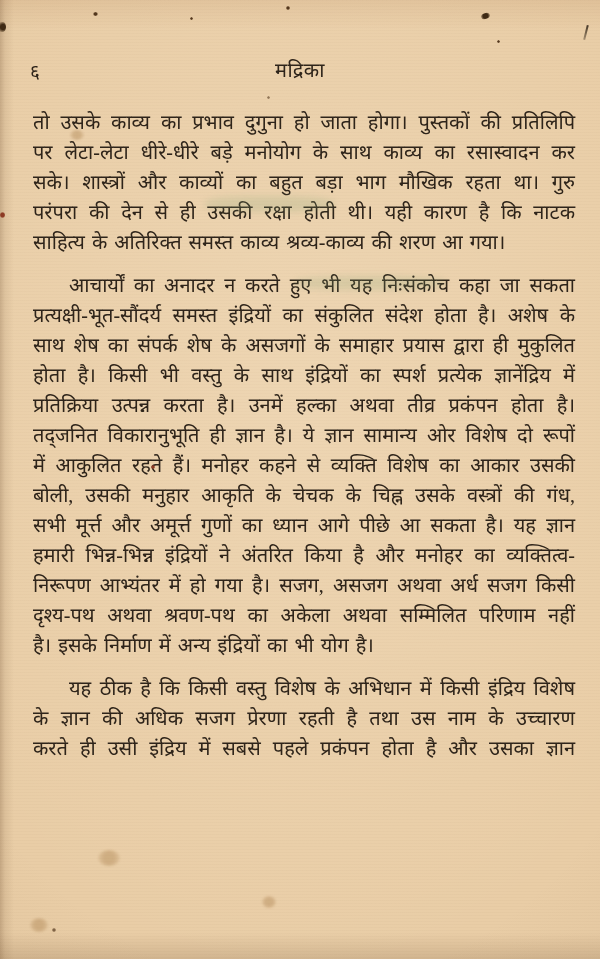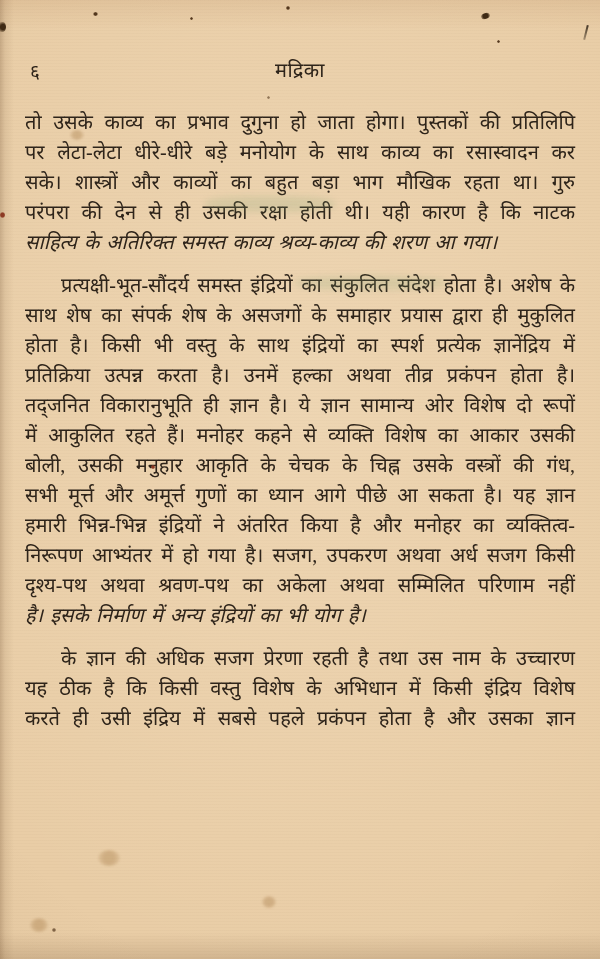--- a/index.html
+++ b/index.html
@@ -36,22 +36,23 @@
     font-size:20px;line-height:30px;
     word-spacing:2px;
   }
   .para{margin:0;}
   .para.indent{margin-top:13px;}
   .para.indent .line:first-child{text-indent:36px;}
   .line{
     text-align:justify;
     text-align-last:justify;
     white-space:normal;
+    margin-left:8px;
   }
-  .line.last{text-align-last:left;font-style:italic;}
+  .line.last{text-align-last:left;}
   
   .stain{position:absolute;pointer-events:none;}
   .s-dot{border-radius:50%;background:radial-gradient(circle,#53371d 0 40%,rgba(83,55,29,0.45) 70%,rgba(0,0,0,0) 100%);}
   .s-blob{border-radius:50%;background:radial-gradient(circle,#3f2a14 0 45%,rgba(63,42,20,0.5) 75%,rgba(0,0,0,0) 100%);}
   .s-faint{border-radius:50%;background:radial-gradient(circle,rgba(150,103,48,0.30) 0 40%,rgba(150,103,48,0.14) 70%,rgba(0,0,0,0) 100%);filter:blur(1px);}
   .s-ghost{border-radius:40%;background:rgba(137,164,116,0.20);filter:blur(3px);}
   .s-stroke{background:linear-gradient(180deg,rgba(40,28,16,0.85),rgba(40,28,16,0.35));}
   .s-red{border-radius:50%;background:radial-gradient(circle,#8d3a24 0 45%,rgba(141,58,36,0.4) 75%,rgba(0,0,0,0) 100%);}
 </style>
 </head>
@@ -66,36 +67,37 @@
 
   <main class="text-block">
       <div class="para">
         <div class="line">तो उसके काव्य का प्रभाव दुगुना हो जाता होगा। पुस्तकों की प्रतिलिपि</div>
         <div class="line">पर लेटा-लेटा धीरे-धीरे बड़े मनोयोग के साथ काव्य का रसास्वादन कर</div>
         <div class="line">सके। शास्त्रों और काव्यों का बहुत बड़ा भाग मौखिक रहता था। गुरु</div>
         <div class="line">परंपरा की देन से ही उसकी रक्षा होती थी। यही कारण है कि नाटक</div>
         <div class="line last">साहित्य के अतिरिक्त समस्त काव्य श्रव्य-काव्य की शरण आ गया।</div>
       </div>
       <div class="para indent">
+        <div class="line">आचार्यों का अनादर न करते हुए भी यह निःसंकोच कहा जा सकता</div>
         <div class="line">प्रत्यक्षी-भूत-सौंदर्य समस्त इंद्रियों का संकुलित संदेश होता है। अशेष के</div>
         <div class="line">साथ शेष का संपर्क शेष के असजगों के समाहार प्रयास द्वारा ही मुकुलित</div>
         <div class="line">होता है। किसी भी वस्तु के साथ इंद्रियों का स्पर्श प्रत्येक ज्ञानेंद्रिय में</div>
         <div class="line">प्रतिक्रिया उत्पन्न करता है। उनमें हल्का अथवा तीव्र प्रकंपन होता है।</div>
         <div class="line">तद्जनित विकारानुभूति ही ज्ञान है। ये ज्ञान सामान्य ओर विशेष दो रूपों</div>
         <div class="line">में आकुलित रहते हैं। मनोहर कहने से व्यक्ति विशेष का आकार उसकी</div>
         <div class="line">बोली, उसकी मनुहार आकृति के चेचक के चिह्न उसके वस्त्रों की गंध,</div>
         <div class="line">सभी मूर्त्त और अमूर्त्त गुणों का ध्यान आगे पीछे आ सकता है। यह ज्ञान</div>
         <div class="line">हमारी भिन्न-भिन्न इंद्रियों ने अंतरित किया है और मनोहर का व्यक्तित्व-</div>
-        <div class="line">निरूपण आभ्यंतर में हो गया है। सजग, उपकरण अथवा अर्ध सजग किसी</div>
+        <div class="line">निरूपण आभ्यंतर में हो गया है। सजग, असजग अथवा अर्ध सजग किसी</div>
         <div class="line">दृश्य-पथ अथवा श्रवण-पथ का अकेला अथवा सम्मिलित परिणाम नहीं</div>
         <div class="line last">है। इसके निर्माण में अन्य इंद्रियों का भी योग है।</div>
       </div>
       <div class="para indent">
+        <div class="line">यह ठीक है कि किसी वस्तु विशेष के अभिधान में किसी इंद्रिय विशेष</div>
         <div class="line">के ज्ञान की अधिक सजग प्रेरणा रहती है तथा उस नाम के उच्चारण</div>
-        <div class="line">यह ठीक है कि किसी वस्तु विशेष के अभिधान में किसी इंद्रिय विशेष</div>
         <div class="line">करते ही उसी इंद्रिय में सबसे पहले प्रकंपन होता है और उसका ज्ञान</div>
       </div>
     </main>
 
   <div class="stain s-dot" style="left:93px;top:12px;width:5px;height:4px;"></div>
   <div class="stain s-dot" style="left:190px;top:17px;width:3px;height:3px;"></div>
   <div class="stain s-dot" style="left:286px;top:6px;width:4px;height:4px;"></div>
   <div class="stain s-blob" style="left:481px;top:13px;width:9px;height:6px;transform:rotate(-18deg);"></div>
   <div class="stain s-dot" style="left:497px;top:40px;width:3px;height:3px;"></div>
   <div class="stain s-stroke" style="left:585px;top:25px;width:2px;height:15px;transform:rotate(14deg);"></div>

